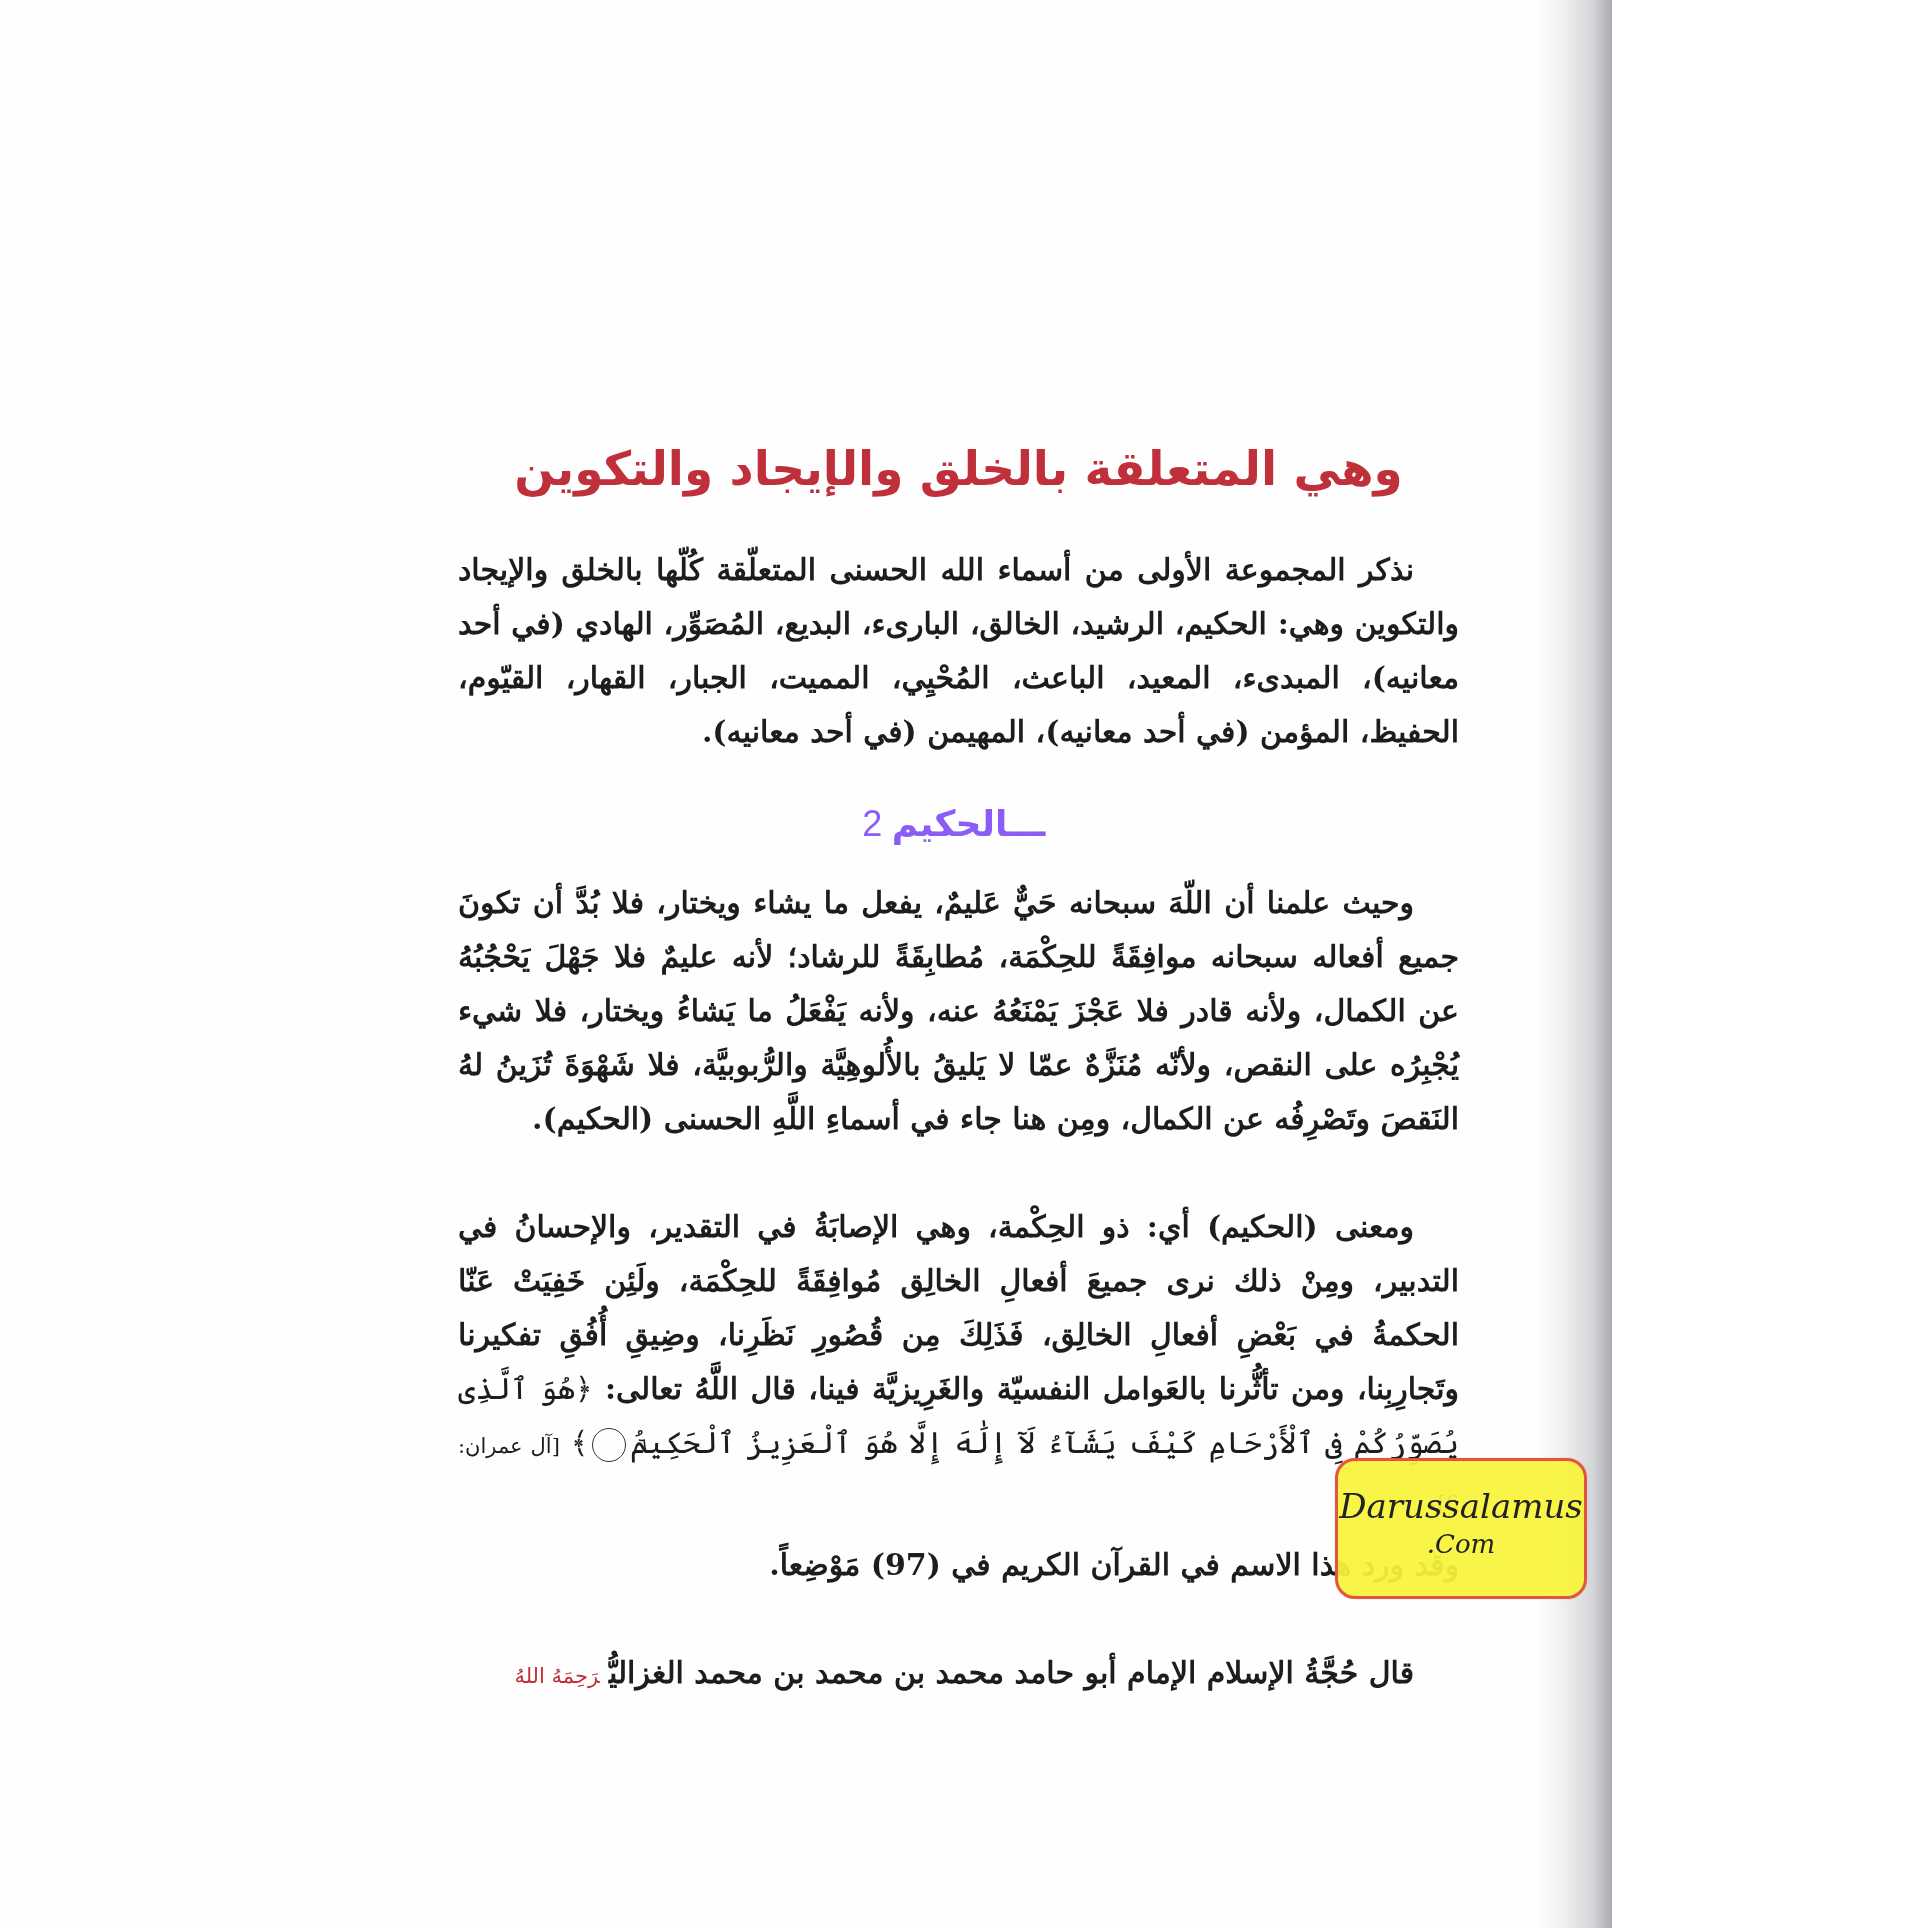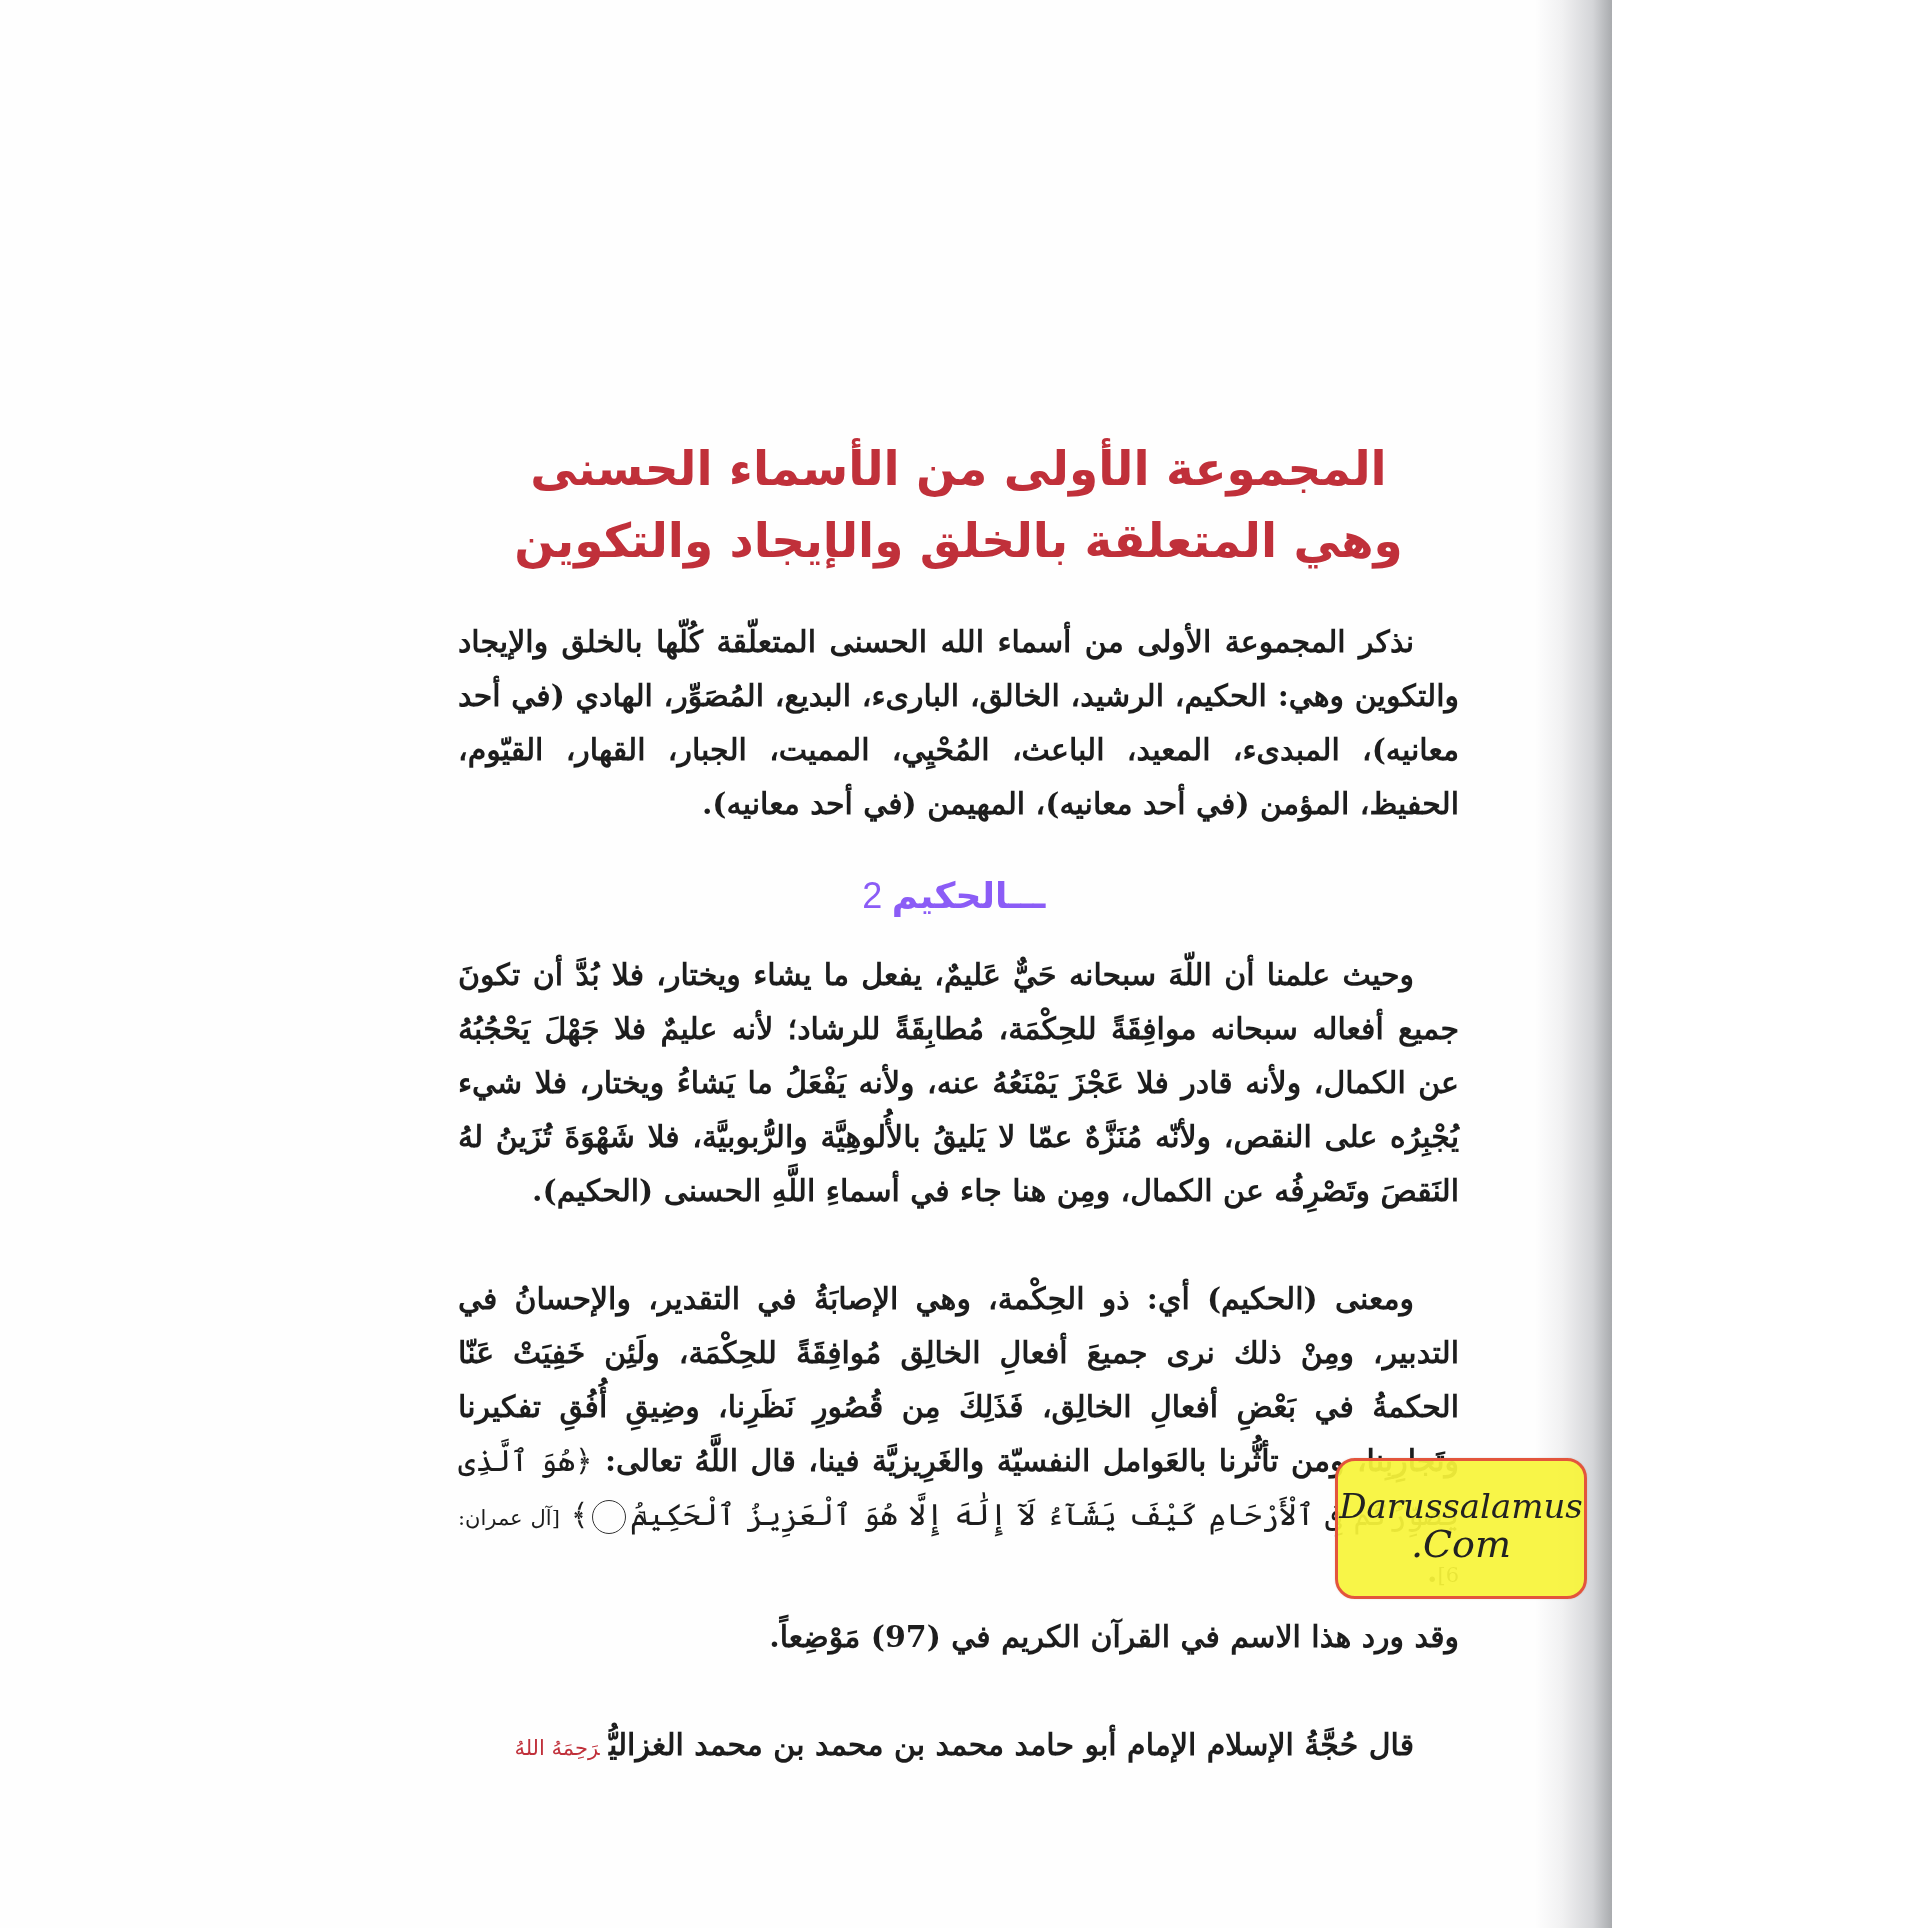--- a/index.html
+++ b/index.html
@@ -127,34 +127,33 @@
       color: #222;
       box-shadow: 0 0 1.9px rgba(0,0,0,0.15);
     }
     .watermark .line1 {
       font-size: 34px;
       line-height: 38px;
       margin-top: 26px;
       display: block;
     }
     .watermark .line2 {
-      font-size: 38px;
+      font-size: 26px;
       line-height: 38px;
       display: block;
     }
   </style>
 </head>
 <body>
 
 <div class="page">
   <div class="gutter-shadow"></div>
 
   <div class="content">
     <h1 class="chapter-title">
-      <div>المجموعة الأولى من الأسماء الحسنى</div>
       <div>وهي المتعلقة بالخلق والإيجاد والتكوين</div>
     </h1>
 
     <p class="para indent intro">نذكر المجموعة الأولى من أسماء الله الحسنى المتعلّقة كُلّها بالخلق والإيجاد والتكوين وهي: الحكيم، الرشيد، الخالق، البارىء، البديع، المُصَوِّر، الهادي (في أحد معانيه)، المبدىء، المعيد، الباعث، المُحْيِي، المميت، الجبار، القهار، القيّوم، الحفيظ، المؤمن (في أحد معانيه)، المهيمن (في أحد معانيه).</p>
 
     <h2 class="section-heading">
       <span class="num">2</span><span class="dash">ـــ</span><span>الحكيم</span>
     </h2>
 
     <p class="para indent">وحيث علمنا أن اللّهَ سبحانه حَيٌّ عَليمٌ، يفعل ما يشاء ويختار، فلا بُدَّ أن تكونَ جميع أفعاله سبحانه موافِقَةً للحِكْمَة، مُطابِقَةً للرشاد؛ لأنه عليمٌ فلا جَهْلَ يَحْجُبُهُ عن الكمال، ولأنه قادر فلا عَجْزَ يَمْنَعُهُ عنه، ولأنه يَفْعَلُ ما يَشاءُ ويختار، فلا شيء يُجْبِرُه على النقص، ولأنّه مُنَزَّهٌ عمّا لا يَليقُ بالأُلوهِيَّة والرُّبوبيَّة، فلا شَهْوَةَ تُزَينُ لهُ النَقصَ وتَصْرِفُه عن الكمال، ومِن هنا جاء في أسماءِ اللَّهِ الحسنى (الحكيم).</p>

